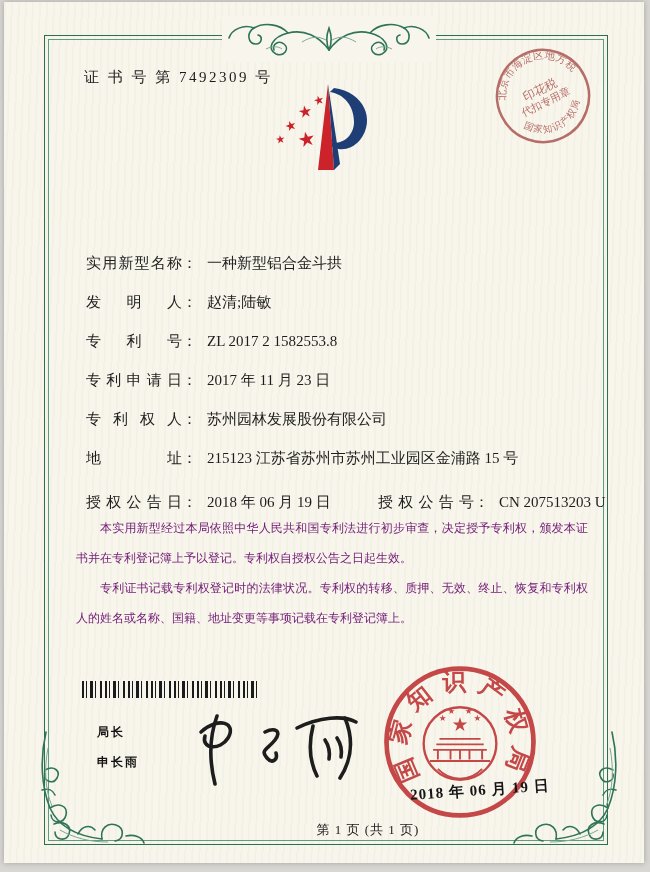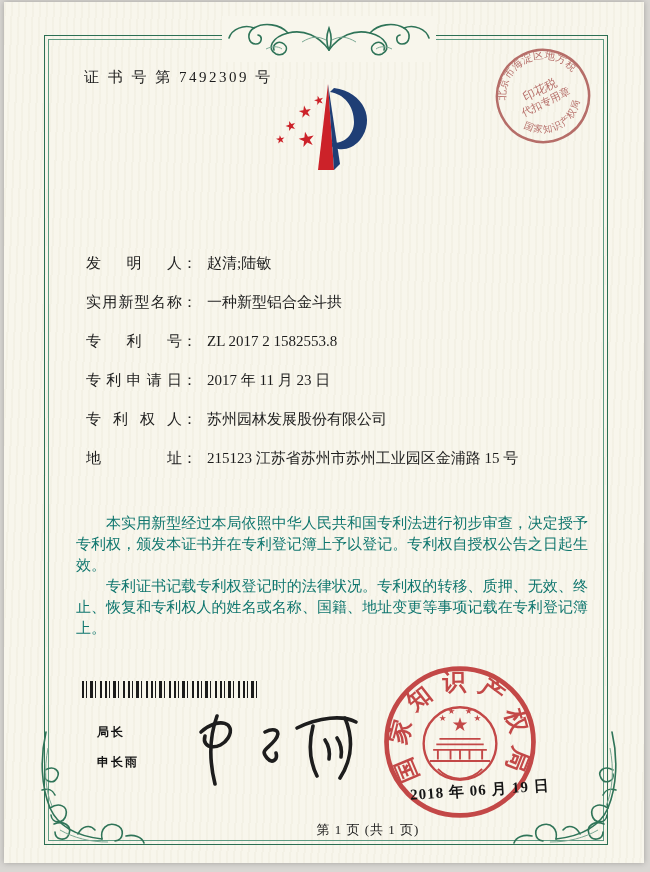--- a/index.html
+++ b/index.html
@@ -46,21 +46,21 @@
 
   .fields{position:absolute;left:82px;top:250px;width:500px;font-size:15px;color:#1d1d1d;}
   .frow{margin-bottom:16px;white-space:nowrap;line-height:23px;}
   .f-label{display:inline-block;width:96px;text-align:justify;text-align-last:justify;}
   .f-value{margin-left:10px;}
   .grant-row{position:absolute;left:82px;top:489px;width:520px;font-size:15px;white-space:nowrap;line-height:23px;color:#1d1d1d;}
   .grant-num{position:absolute;left:292px;top:0;}
 
   .body-text{
     position:absolute;left:72px;top:511px;width:512px;
-    font-size:15px;line-height:21px;text-align:justify;color:#0f766e;
+    font-size:12px;line-height:30px;text-align:justify;color:#701a75;
   }
   .body-text p{margin:0;text-indent:2em;}
 
   .barcode{
     position:absolute;left:78px;top:679px;width:176px;height:17px;
     background:repeating-linear-gradient(90deg,
       #1b1b1b 0 2px,transparent 2px 4px,
       #1b1b1b 4px 5px,transparent 5px 8px,
       #1b1b1b 8px 11px,transparent 11px 13px,
       #1b1b1b 13px 14px,transparent 14px 18px,
@@ -173,39 +173,47 @@
       <text x="42" y="37" font-size="16" transform="rotate(-10 42 37)">★</text>
       <text x="28" y="50" font-size="13" transform="rotate(-18 28 50)">★</text>
       <text x="17" y="63" font-size="11" transform="rotate(-8 17 63)">★</text>
       <text x="44" y="66" font-size="20" transform="rotate(-12 44 66)">★</text>
     </g>
   </svg>
 
 
   <div class="fields">
     <div class="frow">
+      <span class="f-label">实用新型名称</span><span class="f-colon">：</span><span class="f-value">一种新型铝合金斗拱</span>
+    </div>
+    <div class="frow">
       <span class="f-label">发明人</span><span class="f-colon">：</span><span class="f-value">赵清;陆敏</span>
     </div>
     <div class="frow">
-      <span class="f-label">实用新型名称</span><span class="f-colon">：</span><span class="f-value">一种新型铝合金斗拱</span>
-    </div>
-    <div class="frow">
       <span class="f-label">专利号</span><span class="f-colon">：</span><span class="f-value">ZL 2017 2 1582553.8</span>
     </div>
     <div class="frow">
       <span class="f-label">专利申请日</span><span class="f-colon">：</span><span class="f-value">2017 年 11 月 23 日</span>
     </div>
     <div class="frow">
       <span class="f-label">专利权人</span><span class="f-colon">：</span><span class="f-value">苏州园林发展股份有限公司</span>
     </div>
     <div class="frow">
       <span class="f-label">地址</span><span class="f-colon">：</span><span class="f-value">215123 江苏省苏州市苏州工业园区金浦路 15 号</span>
     </div>
   </div>
 
+  <div class="grant-row">
+    <span>
+      <span class="f-label">授权公告日</span><span>：</span><span class="f-value">2018 年 06 月 19 日</span>
+    </span>
+    <span class="grant-num">
+      <span class="f-label">授权公告号</span><span>：</span><span class="f-value">CN 207513203 U</span>
+    </span>
+  </div>
 
   <div class="body-text">
     <p>本实用新型经过本局依照中华人民共和国专利法进行初步审查，决定授予专利权，颁发本证书并在专利登记簿上予以登记。专利权自授权公告之日起生效。</p>
     <p>专利证书记载专利权登记时的法律状况。专利权的转移、质押、无效、终止、恢复和专利权人的姓名或名称、国籍、地址变更等事项记载在专利登记簿上。</p>
   </div>
 
   <div class="barcode"></div>
 
   <div class="signer">
     <div class="line">局长</div>

